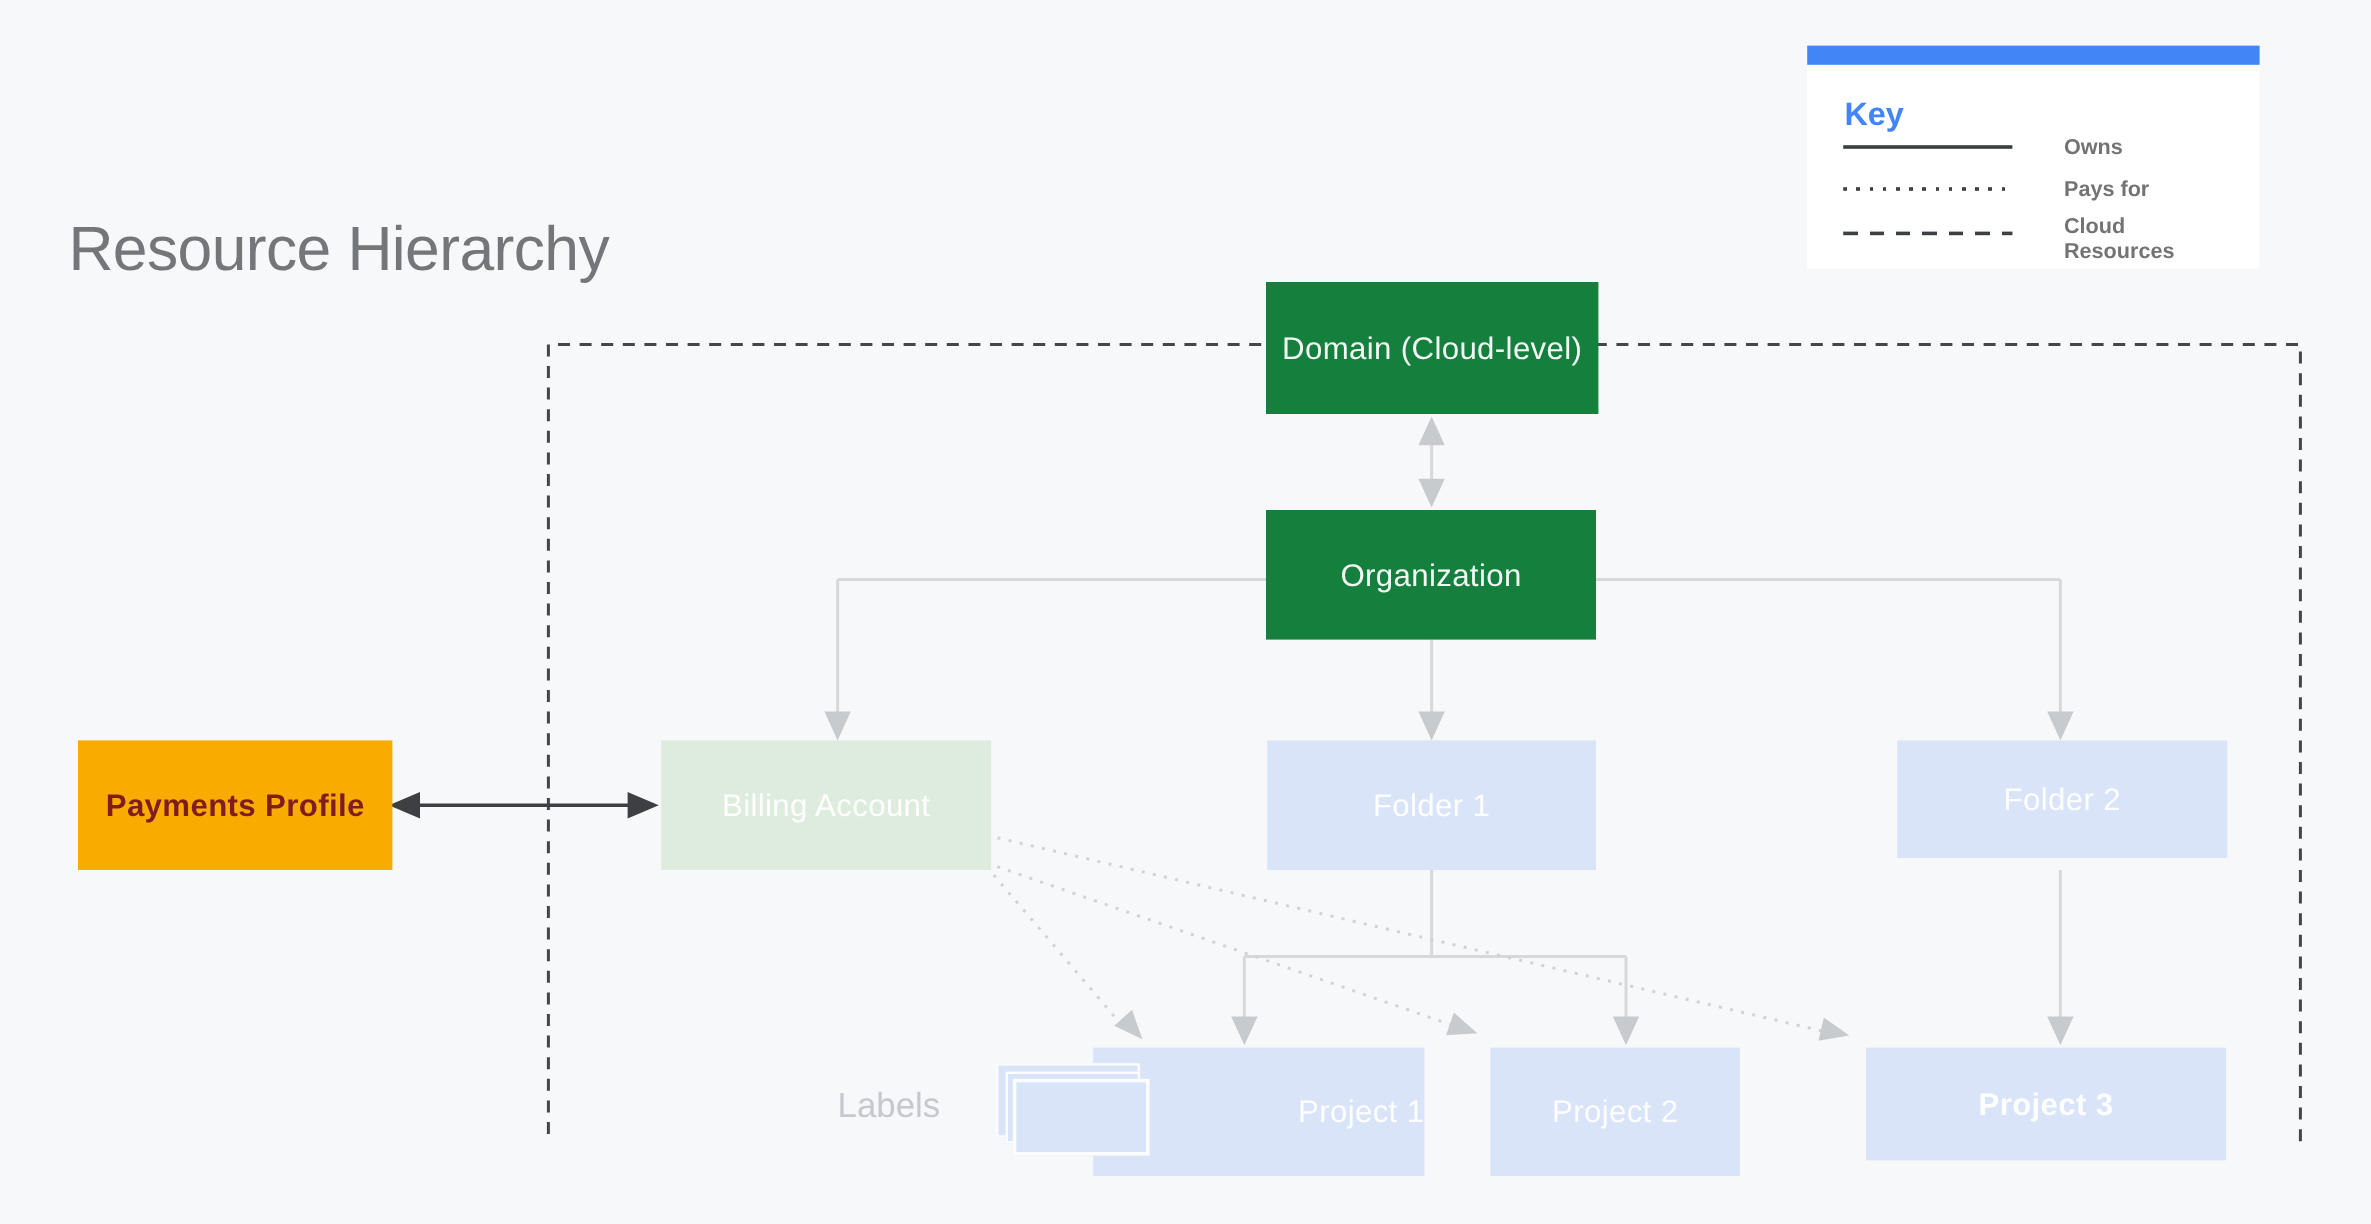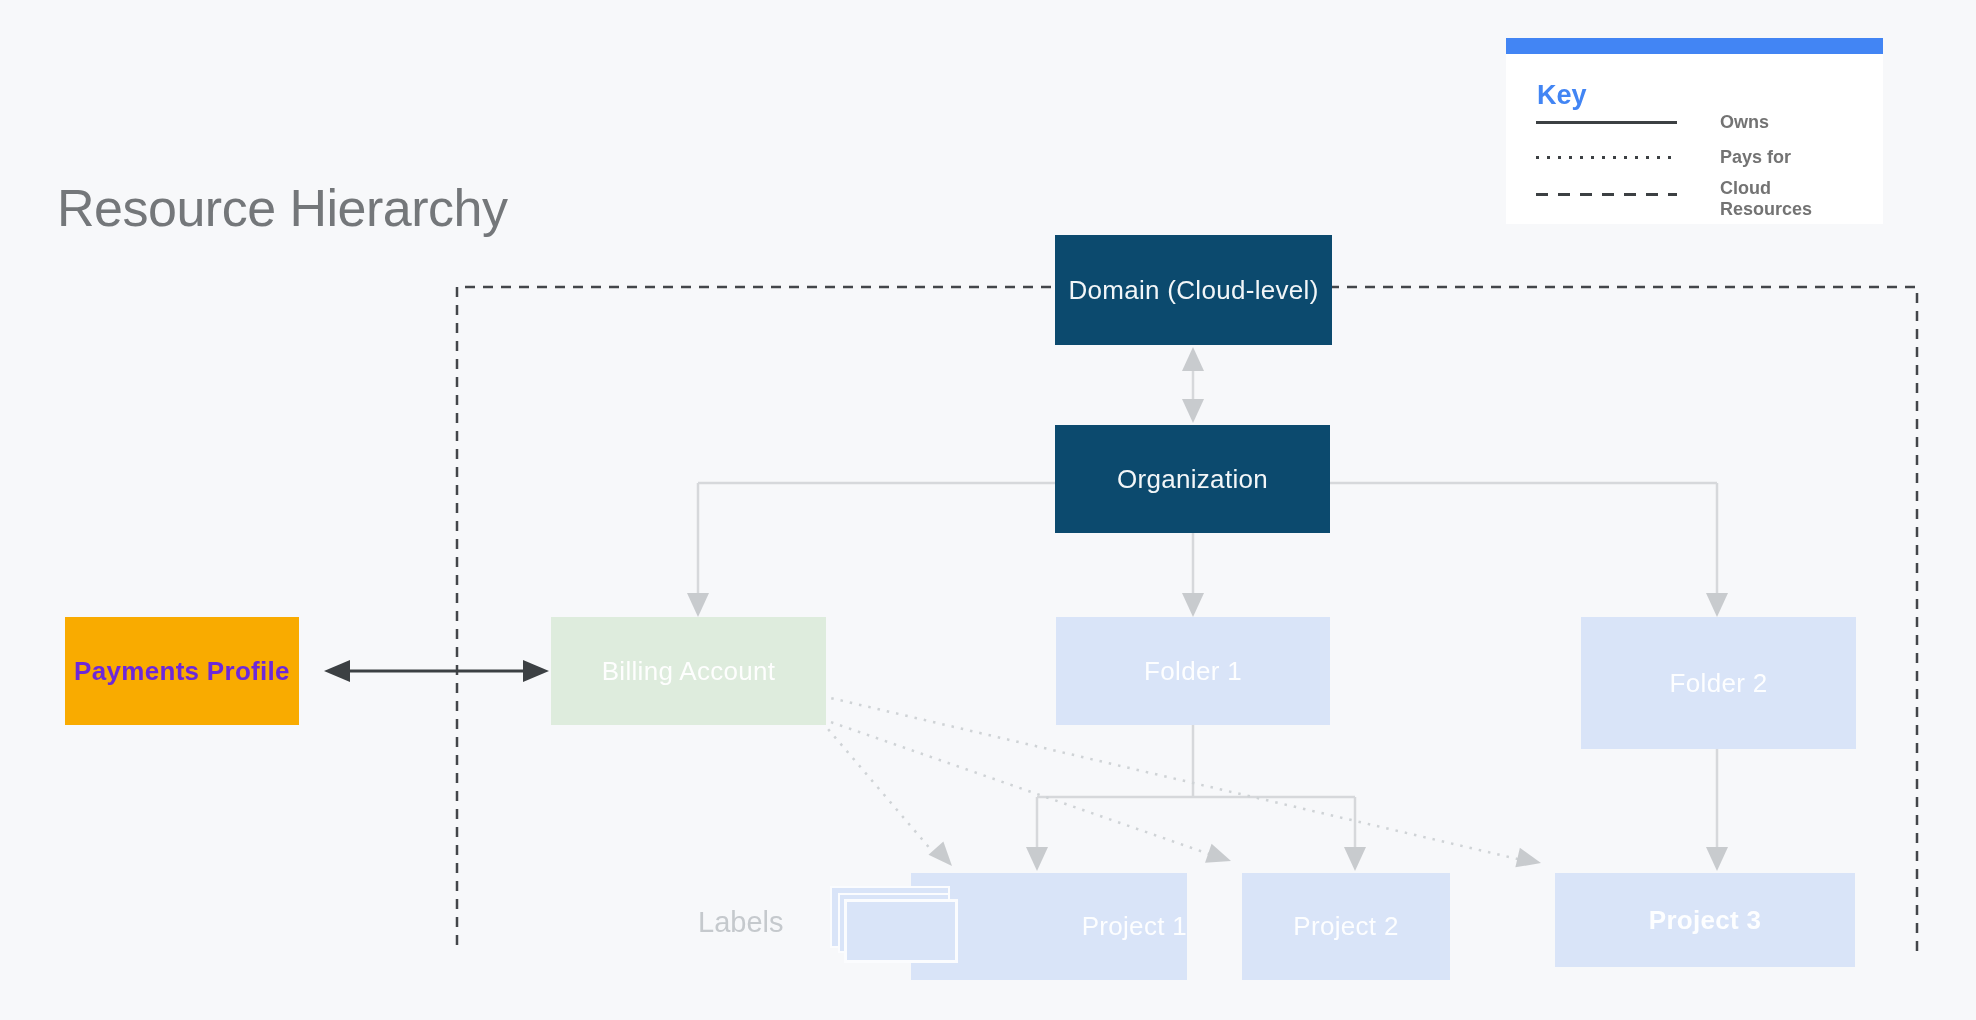--- a/index.html
+++ b/index.html
@@ -2,30 +2,30 @@
 <html><head>
 <meta charset="utf-8">
 <style>
   html,body{margin:0;padding:0;background:#f7f8fa;font-family:"Liberation Sans","DejaVu Sans",sans-serif;}
   .canvas{position:relative;width:1976px;height:1020px;overflow:hidden;background:#f7f8fa;}
   .connectors{position:absolute;left:0;top:0;z-index:1;}
   h1.title{position:absolute;left:57px;top:178px;margin:0;font-size:52px;font-weight:400;
            letter-spacing:-0.5px;color:#74777a;z-index:2;}
   .node{position:absolute;display:flex;align-items:center;justify-content:center;z-index:2;
         font-size:26px;font-weight:400;color:rgba(255,255,255,0.95);letter-spacing:0.3px;text-align:center;}
-  .pink{background:#0c4a6e;}
+  .pink{background:#15803d;}
   .green{background:#deecdd;}
   .blue{background:#d9e4f8;}
   .yellow{background:#f9ab00;}
   #domain{left:1055px;top:235px;width:277px;height:110px;}
   #organization{left:1055px;top:425px;width:275px;height:108px;}
-  #payments{left:65px;top:617px;width:234px;height:108px;font-weight:700;color:#6d28d9;}
+  #payments{left:65px;top:617px;width:262px;height:108px;font-weight:700;color:#7f1d1d;}
   #billing{left:551px;top:617px;width:275px;height:108px;}
   #folder1{left:1056px;top:617px;width:274px;height:108px;}
-  #folder2{left:1581px;top:617px;width:275px;height:132px;}
+  #folder2{left:1581px;top:617px;width:275px;height:98px;}
   #project1{left:911px;top:873px;width:276px;height:107px;justify-content:flex-end;}
   #project2{left:1242px;top:873px;width:208px;height:107px;}
   #project3{left:1555px;top:873px;width:300px;height:94px;font-weight:bold;}
   .labels-caption{position:absolute;left:698px;top:906px;font-size:29px;color:#c5c9cd;z-index:2;}
   .labels-icon .card{position:absolute;background:#d9e4f8;border:3px solid #fbfcfe;box-sizing:border-box;z-index:3;}
   .labels-icon .c1{left:830px;top:886px;width:120px;height:62px;border-width:2px;}
   .labels-icon .c2{left:838px;top:893px;width:112px;height:60px;border-width:2px;}
   .labels-icon .c3{left:844px;top:899px;width:114px;height:64px;}
   .key{position:absolute;left:1506px;top:38px;width:377px;height:186px;background:#ffffff;z-index:4;}
   .key-bar{position:absolute;left:0;top:0;width:100%;height:16px;background:#4285f4;}

